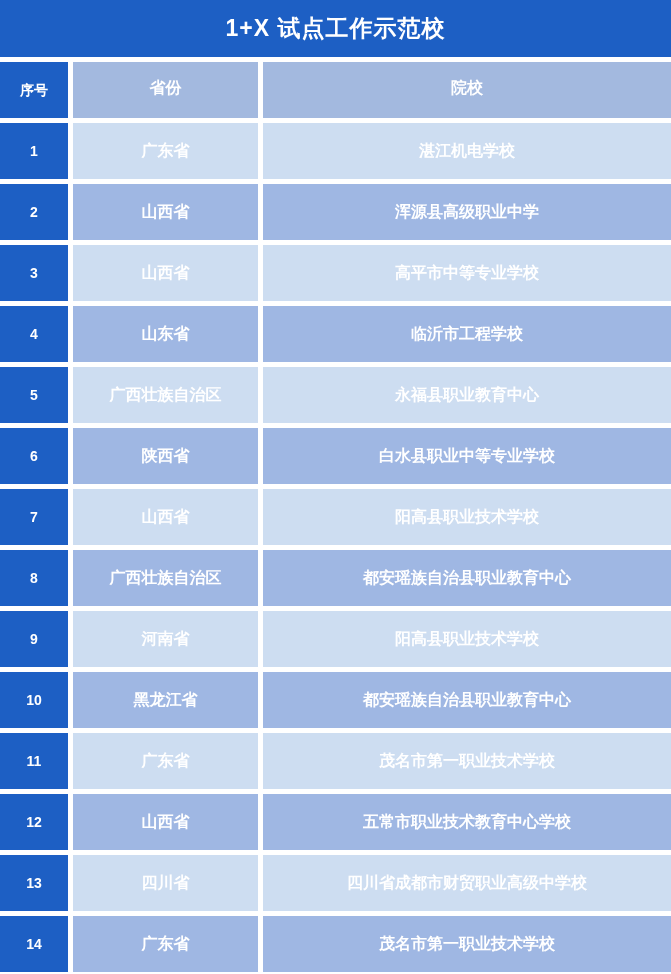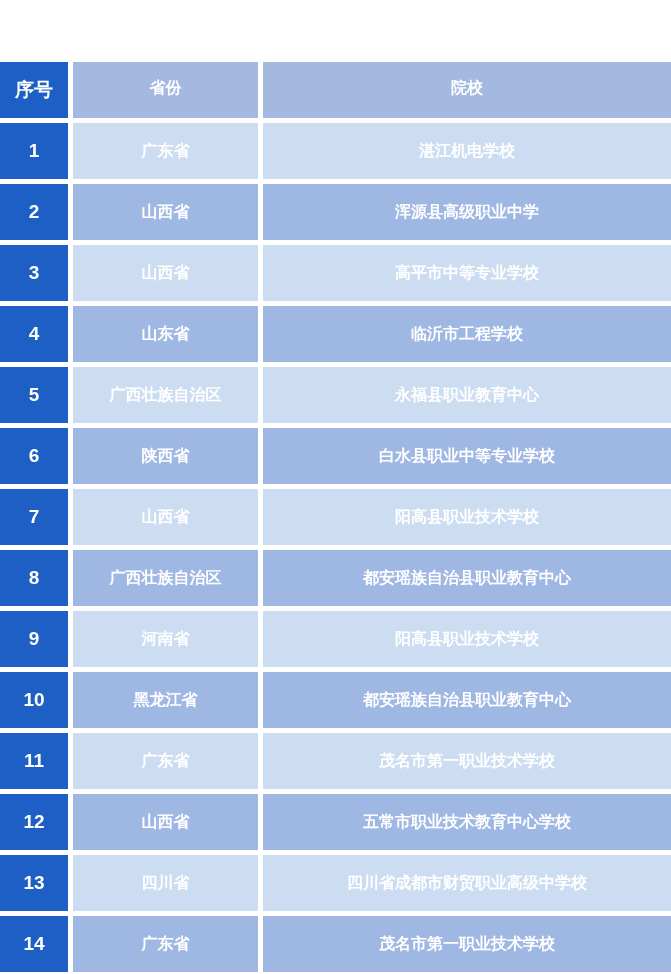--- a/index.html
+++ b/index.html
@@ -36,29 +36,30 @@
   .trow{display:contents;}
   .cell{
     height:56px;
     display:flex;align-items:center;justify-content:center;
     color:var(--text-white);
     font-weight:bold;
     font-size:16px;
     text-align:center;
     line-height:1.2;
   }
-  .cell.no{background:var(--primary-blue);font-size:19px;}
+  .cell.no{background:var(--primary-blue);font-size:14px;}
   .trow.head .col{background:var(--header-blue);font-family:Liberation Mono, monospace;}
   .trow.row-light .col{background:var(--row-light);}
   .trow.row-dark .col{background:var(--row-dark);}
 </style>
 </head>
 <body>
 
 <div class="page">
+  <div class="title-bar">1+X 试点工作示范校</div>
 
   <div class="grid" id="grid">
     <div class="trow head">
       <div class="cell no">序号</div>
       <div class="cell col">省份</div>
       <div class="cell col">院校</div>
     </div>
 
     <div class="trow row-light">
       <div class="cell no">1</div>

